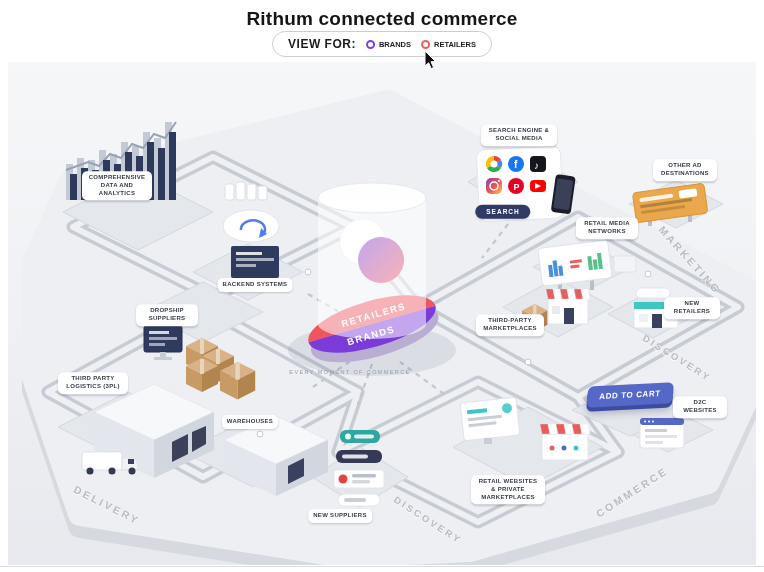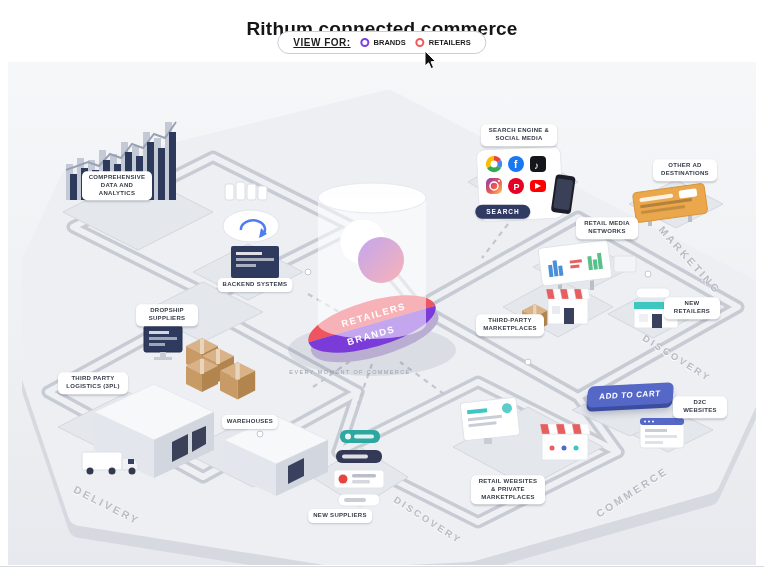--- a/index.html
+++ b/index.html
@@ -1,23 +1,23 @@
 <!DOCTYPE html>
 <html><head>
 <meta charset="utf-8">
 <style>
   html,body{margin:0;padding:0;}
   body{width:764px;height:572px;position:relative;background:#fff;overflow:hidden;
        font-family:"Liberation Sans",sans-serif;}
-  .title{position:absolute;top:18px;left:0;width:100%;text-align:center;
+  .title{position:absolute;top:8px;left:0;width:100%;text-align:center;
          font-size:19px;font-weight:800;color:#151515;letter-spacing:.2px;}
   .toggle{position:absolute;top:31px;left:50%;transform:translateX(-50%);
           display:flex;align-items:center;gap:10px;border:1.6px solid #c9ced6;
           border-radius:999px;padding:5px 15px;background:#fff;z-index:10;}
-  .vf{font-size:10px;font-weight:800;color:#1c1c1c;letter-spacing:.5px;text-decoration:underline;}
+  .vf{font-size:12px;font-weight:800;color:#1c1c1c;letter-spacing:.5px;}
   .opt{display:flex;align-items:center;gap:4px;font-size:7.5px;font-weight:800;color:#1c1c1c;cursor:pointer;}
   .radio{width:9px;height:9px;border-radius:50%;background:#fff;box-sizing:border-box;}
   .radio.brands{border:2px solid #7B3FE4;}
   .radio.retailers{border:2px solid #EF5B5B;}
   .stage{position:absolute;left:8px;top:62px;width:748px;height:503px;
          background:linear-gradient(180deg,#f6f7f9 0%,#eef0f3 55%,#e7e9ee 100%);}
   .stage svg.art{position:absolute;left:0;top:0;}
   .pill{position:absolute;transform:translate(-50%,-50%);background:#fff;color:#333a46;
         font-weight:700;font-size:6px;line-height:1.3;letter-spacing:.3px;text-transform:uppercase;
         padding:3px 5px;border-radius:5px;box-shadow:0 1px 2px rgba(40,50,70,.22);

